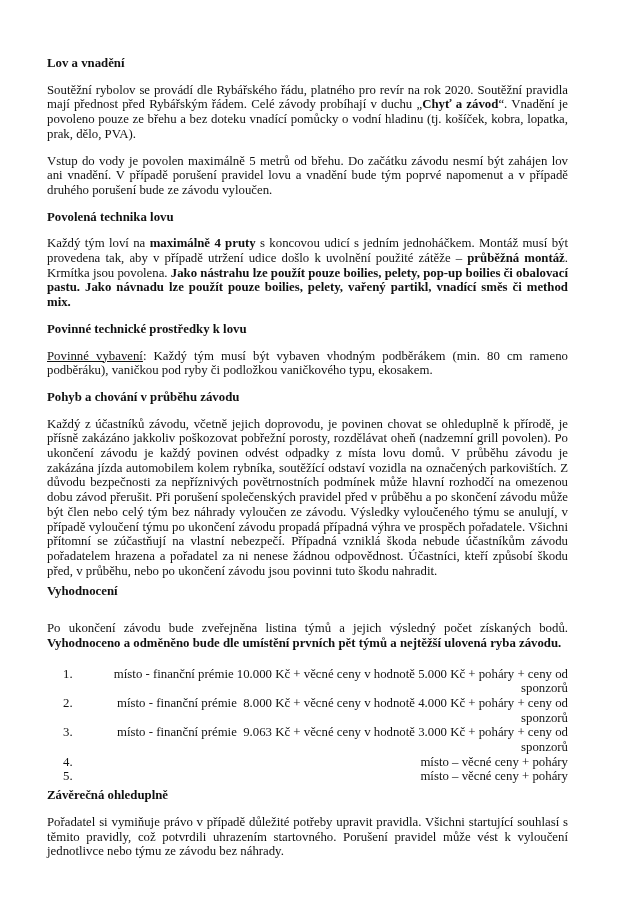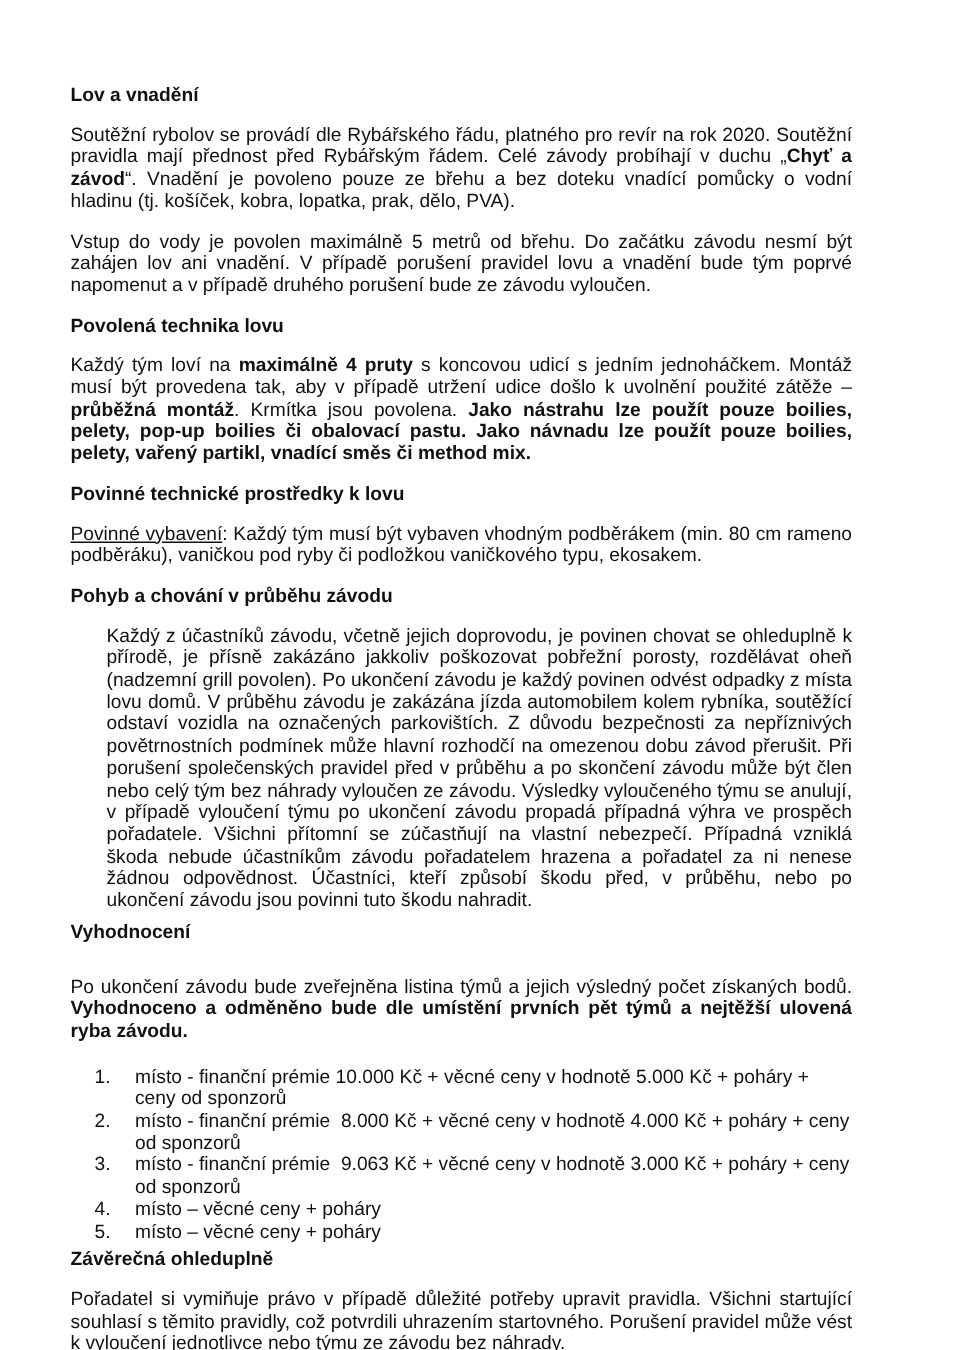--- a/index.html
+++ b/index.html
@@ -4,43 +4,43 @@
 <style>
   html, body { margin: 0; padding: 0; background: #ffffff; }
   body { width: 636px; height: 900px; overflow: hidden; }
   .page {
     box-sizing: border-box;
     width: 614px;
     height: 900px;
     padding: 56px 46px 0 47px;
     background: #ffffff;
     color: #111111;
-    font-family: Liberation Sans, sans-serif;
+    font-family: Liberation Serif, serif;
     font-size: 12.8px;
     line-height: 14.7px;
   }
   .h {
     font-weight: bold;
     font-size: 12.8px;
     margin: 0 0 12px 0;
     text-align: left;
   }
   .p {
     margin: 0 0 12px 0;
     text-align: justify;
   }
   .b { font-weight: bold; }
   .u { text-decoration: underline; }
   .gap-0 { margin-bottom: 16px; }
-  .gap-6 { margin-bottom: 6px; margin-left: 24px; }
+  .gap-6 { margin-bottom: 6px; }
   .gap-9 { margin-bottom: 22px; }
   .list { margin: 0 0 4px 0; }
   .li { display: flex; padding-left: 16px; }
   .li-marker { flex: 0 0 27px; }
-  .li-text { flex: 1; white-space: pre-wrap; text-align: left; }
+  .li-text { flex: 1; white-space: pre-wrap; text-align: right; }
 </style>
 </head>
 <body>
 
 <div class="page">
 
   <h2 class="h">Lov a vnadění</h2>
   <p class="p"><span>Soutěžní rybolov se provádí dle Rybářského řádu, platného pro revír na rok 2020. Soutěžní pravidla mají přednost před Rybářským řádem. Celé závody probíhají v duchu „</span><span class="b">Chyť a závod</span><span>“. Vnadění je povoleno pouze ze břehu a bez doteku vnadící pomůcky o vodní hladinu (tj. košíček, kobra, lopatka, prak, dělo, PVA).</span></p>
   <p class="p"><span>Vstup do vody je povolen maximálně 5 metrů od břehu. Do začátku závodu nesmí být zahájen lov ani vnadění. V případě porušení pravidel lovu a vnadění bude tým poprvé napomenut a v případě druhého porušení bude ze závodu vyloučen.</span></p>
 

